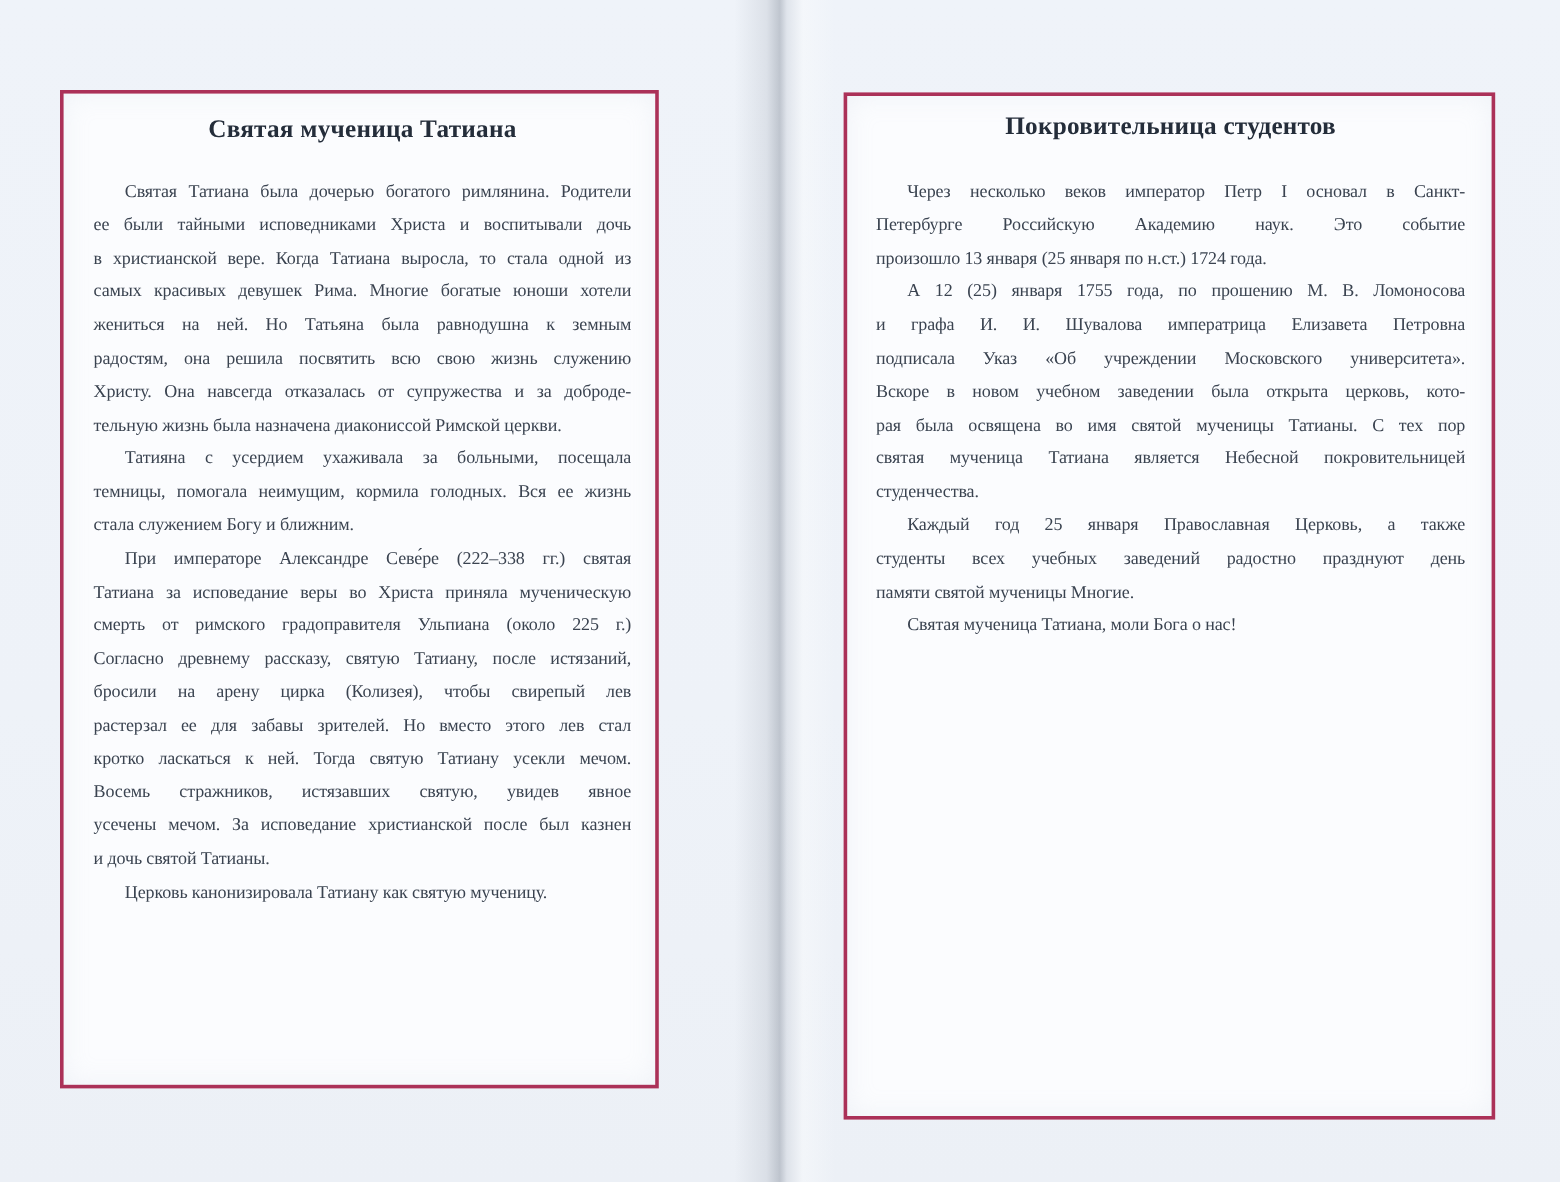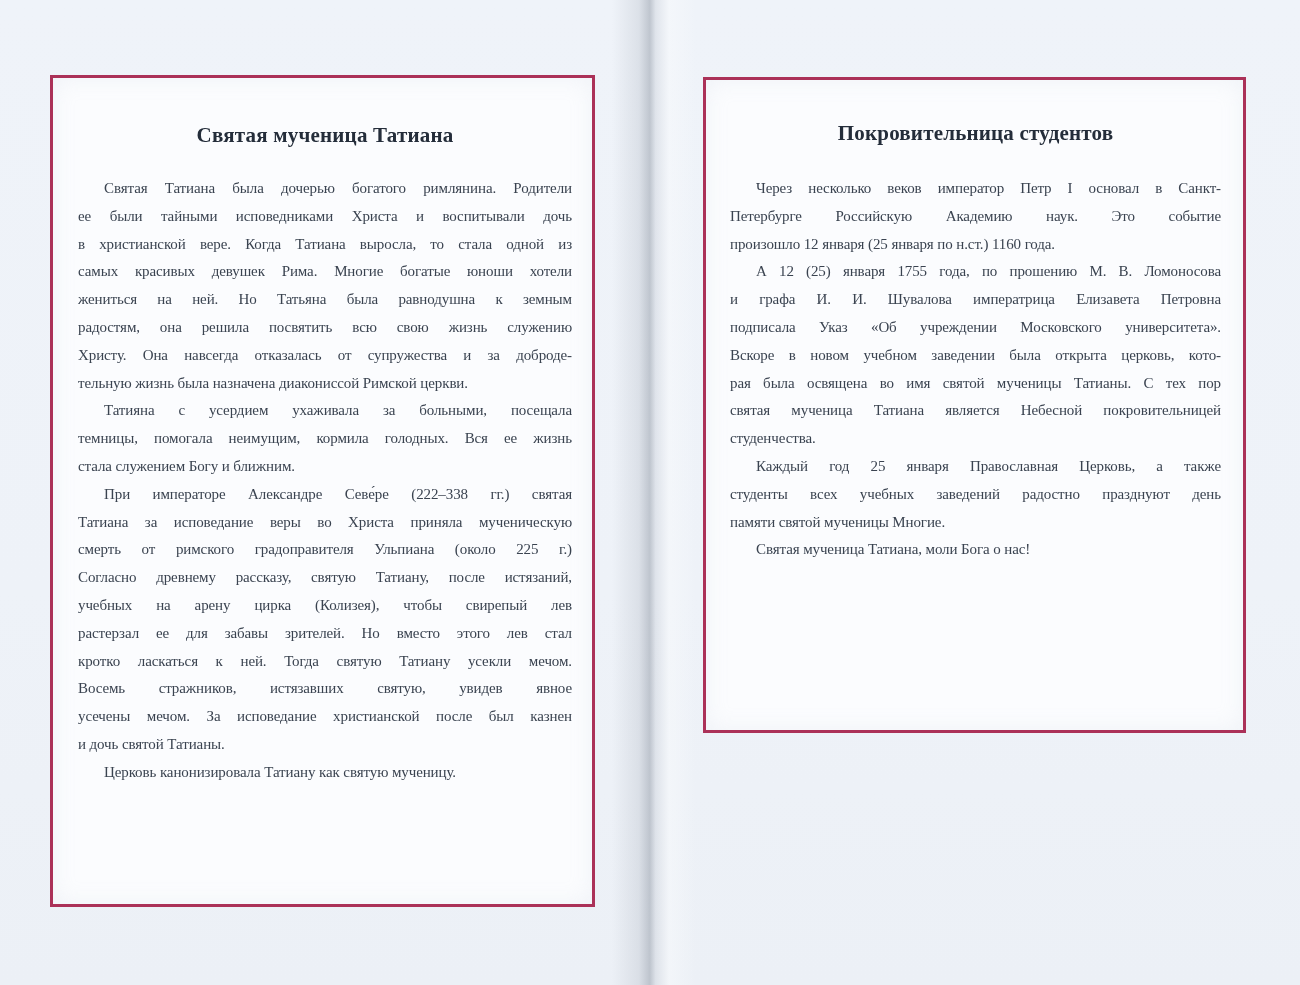--- a/index.html
+++ b/index.html
@@ -30,26 +30,26 @@
     pointer-events:none;
   }
   .page-frame{
     position:absolute;
     box-sizing:border-box;
     border:3px solid var(--frame);
     background:var(--page);
     box-shadow:inset 0 0 22px rgba(190,200,214,0.18);
   }
   .page-frame.left{
-    left:50px;top:75px;width:545px;height:832px;
-    padding:44px 20px 0 25px;
+    left:50px;top:75px;width:499px;height:832px;
+    padding:16px 20px 0 25px;
   }
   .page-frame.right{
-    left:703px;top:77px;width:543px;height:656px;
-    padding:40px 22px 0 24px;
+    left:703px;top:77px;width:543px;height:856px;
+    padding:12px 22px 0 24px;
   }
   .page-title{
     margin:0;
     text-align:center;
     font-size:21px;
     font-weight:bold;
     color:var(--title-ink);
     letter-spacing:0.2px;
     line-height:26px;
   }
@@ -91,40 +91,40 @@
         <div class="para">
           <div class="line">Татияна с усердием ухаживала за больными, посещала</div>
           <div class="line">темницы, помогала неимущим, кормила голодных. Вся ее жизнь</div>
           <div class="line">стала служением Богу и ближним.</div>
         </div>
         <div class="para">
           <div class="line">При императоре Александре Севе́ре (222–338 гг.) святая</div>
           <div class="line">Татиана за исповедание веры во Христа приняла мученическую</div>
           <div class="line">смерть от римского градоправителя Ульпиана (около 225 г.)</div>
           <div class="line">Согласно древнему рассказу, святую Татиану, после истязаний,</div>
-          <div class="line">учебных на арену цирка (Колизея), чтобы свирепый лев</div>
+          <div class="line">бросили на арену цирка (Колизея), чтобы свирепый лев</div>
           <div class="line">растерзал ее для забавы зрителей. Но вместо этого лев стал</div>
           <div class="line">кротко ласкаться к ней. Тогда святую Татиану усекли мечом.</div>
           <div class="line">Восемь стражников, истязавших святую, увидев явное</div>
           <div class="line">усечены мечом. За исповедание христианской после был казнен</div>
           <div class="line">и дочь святой Татианы.</div>
         </div>
         <div class="para">
           <div class="line">Церковь канонизировала Татиану как святую мученицу.</div>
         </div>
       </div>
   </section>
 
   <section class="page-frame right">
     <h1 class="page-title">Покровительница студентов</h1>
     <div class="page-body" id="right-body">
         <div class="para">
           <div class="line">Через несколько веков император Петр I основал в Санкт-</div>
           <div class="line">Петербурге Российскую Академию наук. Это событие</div>
-          <div class="line">произошло 12 января (25 января по н.ст.) 1160 года.</div>
+          <div class="line">произошло 13 января (25 января по н.ст.) 1724 года.</div>
         </div>
         <div class="para">
           <div class="line">А 12 (25) января 1755 года, по прошению М. В. Ломоносова</div>
           <div class="line">и графа И. И. Шувалова императрица Елизавета Петровна</div>
           <div class="line">подписала Указ «Об учреждении Московского университета».</div>
           <div class="line">Вскоре в новом учебном заведении была открыта церковь, кото-</div>
           <div class="line">рая была освящена во имя святой мученицы Татианы. С тех пор</div>
           <div class="line">святая мученица Татиана является Небесной покровительницей</div>
           <div class="line">студенчества.</div>
         </div>

